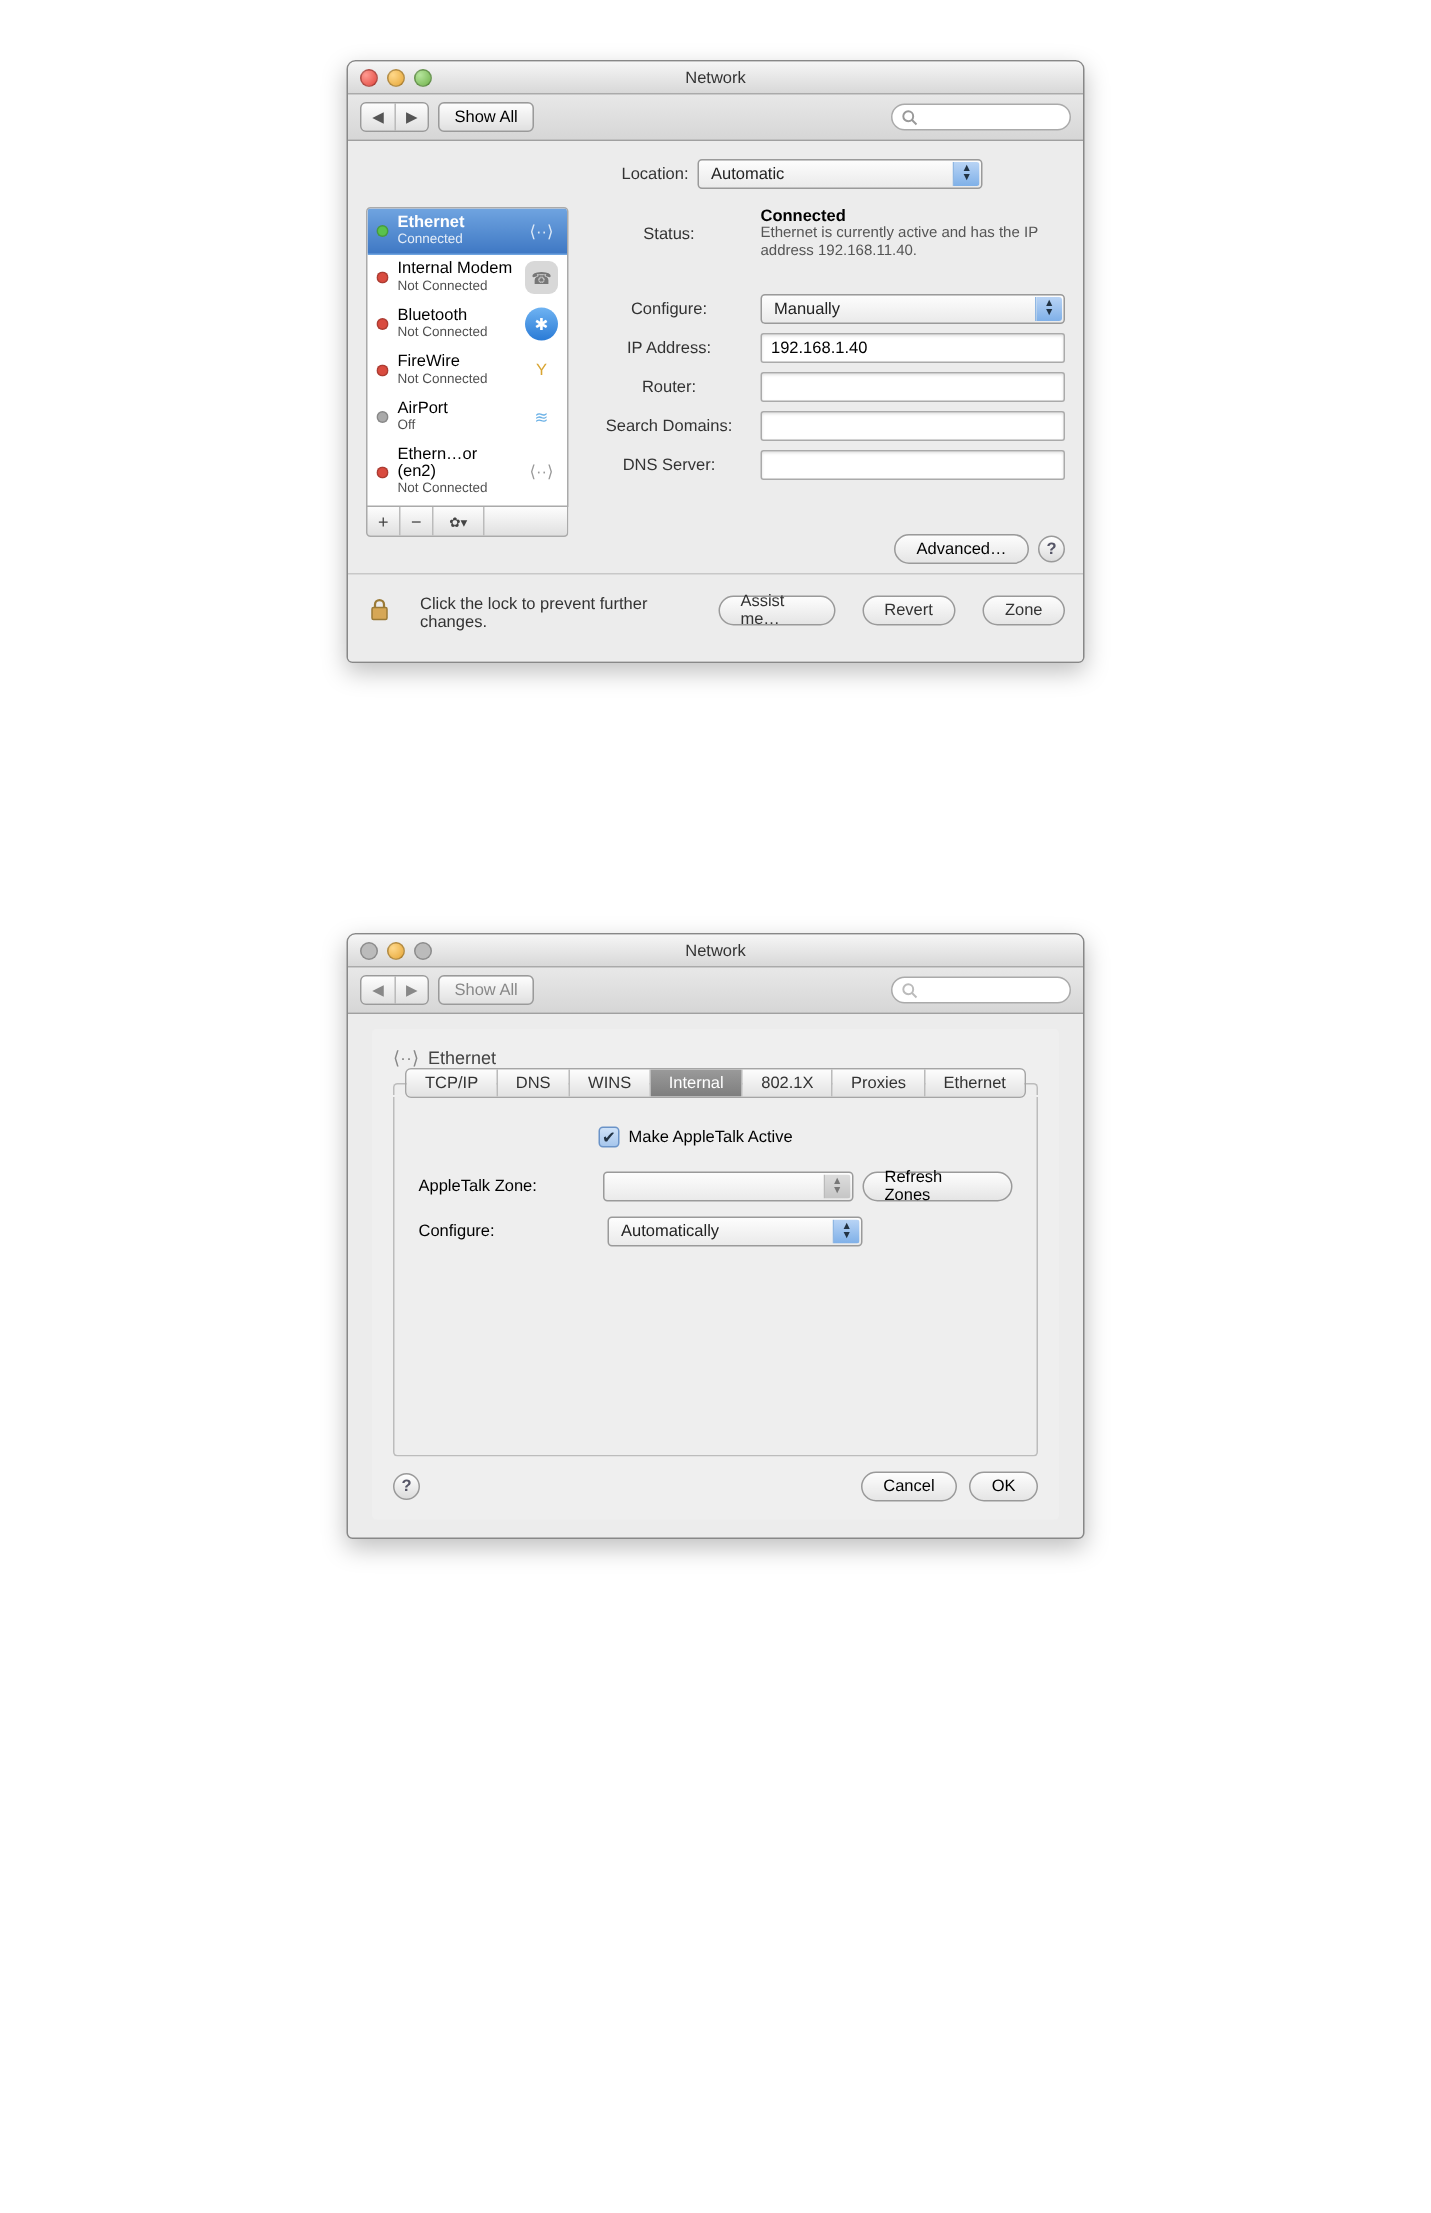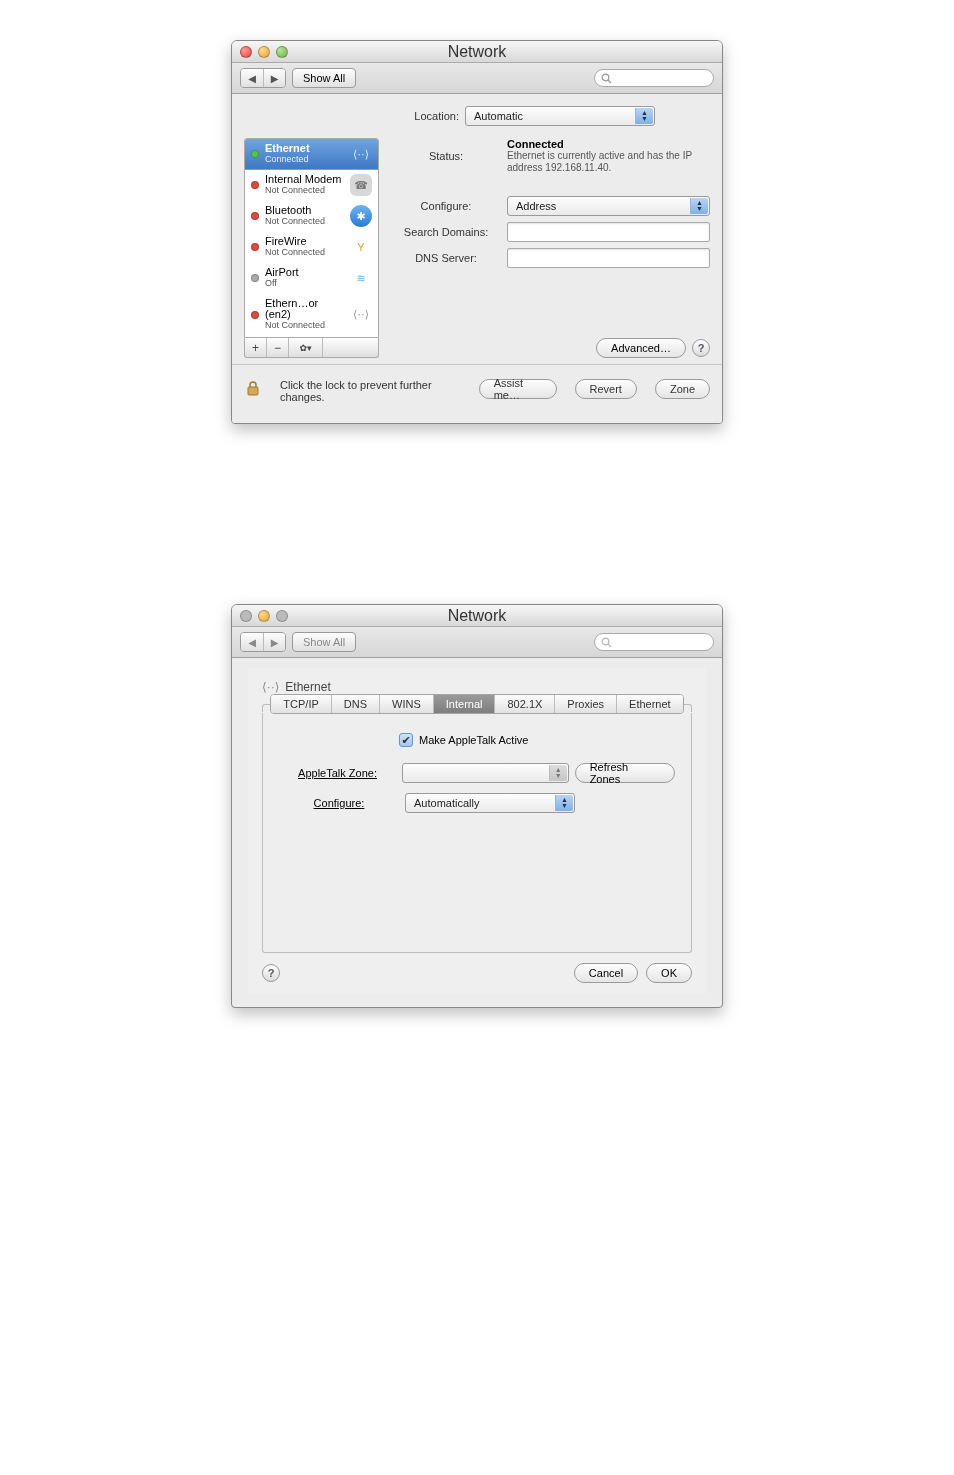--- a/index.html
+++ b/index.html
@@ -6,21 +6,21 @@
     body { background: #fff; padding: 40px 0; }
     .page-container { display: flex; flex-direction: column; align-items: center; gap: 180px; }
     .window { width: 492px; border: 1px solid #888; border-radius: 6px 6px 4px 4px; box-shadow: 0 6px 16px rgba(0,0,0,.25); overflow: hidden; background: #ececec; }
     .titlebar { height: 22px; background: linear-gradient(#f6f6f6,#d8d8d8); border-bottom: 1px solid #aaa; display: flex; align-items: center; position: relative; }
     .traffic-lights { display: flex; gap: 6px; padding-left: 8px; }
     .tl { width: 12px; height: 12px; border-radius: 50%; border: 1px solid rgba(0,0,0,.25); }
     .tl.red { background: radial-gradient(circle at 30% 30%, #ff9b92, #e2463d); }
     .tl.amber { background: radial-gradient(circle at 30% 30%, #ffd88a, #e5a637); }
     .tl.green { background: radial-gradient(circle at 30% 30%, #b6e59d, #70b24b); }
     .tl.dim { background: #bbb; }
-    .title-text { position: absolute; left: 0; right: 0; text-align: center; font-size: 16px; color: #333; }
+    .title-text { position: absolute; left: 0; right: 0; text-align: center; font-size: 11px; color: #333; }
     .toolbar { background: linear-gradient(#e8e8e8,#d6d6d6); border-bottom: 1px solid #a0a0a0; padding: 5px 8px; display: flex; align-items: center; gap: 6px; }
     .nav-group { display: flex; border: 1px solid #9a9a9a; border-radius: 4px; overflow: hidden; }
     .nav-btn { width: 22px; height: 18px; background: linear-gradient(#fdfdfd,#e0e0e0); display: flex; align-items: center; justify-content: center; font-size: 10px; color: #555; border-left: 1px solid #bbb; }
     .nav-btn:first-child { border-left: none; }
     .showall { height: 20px; padding: 0 10px; font-size: 11px; background: linear-gradient(#fdfdfd,#e0e0e0); border: 1px solid #9a9a9a; border-radius: 4px; display: flex; align-items: center; }
     .search-field { margin-left: auto; width: 120px; height: 18px; border: 1px solid #aaa; border-radius: 10px; background: #fff; display: flex; align-items: center; padding: 0 6px; gap: 4px; font-size: 11px; color: #888; }
     .window-body { background: #ececec; padding: 12px 0 12px 0; }
     .location-row { display: flex; align-items: center; justify-content: center; gap: 6px; margin-bottom: 12px; }
     .label-right { font-size: 11px; color: #333; text-align: right; }
     .aqua-select { position: relative; height: 20px; border: 1px solid #9a9a9a; border-radius: 3px; background: linear-gradient(#fdfdfd,#eaeaea); display: flex; align-items: center; padding: 0 24px 0 8px; font-size: 11px; color: #222; }
@@ -66,21 +66,21 @@
     .tabs-row { display: flex; justify-content: center; margin-bottom: 0; }
     .tab-bar { display: inline-flex; border: 1px solid #a5a5a5; border-radius: 4px; overflow: hidden; }
     .tab { padding: 3px 12px; font-size: 11px; background: linear-gradient(#fdfdfd,#e2e2e2); border-left: 1px solid #bbb; color: #333; }
     .tab:first-child { border-left: none; }
     .tab.active { background: linear-gradient(#9a9a9a,#7e7e7e); color: #fff; }
     .tab-content { border: 1px solid #bcbcbc; border-top: none; border-radius: 0 0 3px 3px; background: #eee; min-height: 240px; padding: 20px 16px; margin-top: -1px; }
     .tab-cap { height: 8px; border: 1px solid #bcbcbc; border-bottom: none; border-radius: 3px 3px 0 0; background: #eee; }
     .checkbox-row { display: flex; align-items: center; gap: 6px; font-size: 11px; margin: 0 0 16px 120px; }
     .chk { width: 14px; height: 14px; border: 1px solid #6a93c8; border-radius: 3px; background: linear-gradient(#cfe2f8,#a6c6ec); display: flex; align-items: center; justify-content: center; font-size: 11px; color: #234; }
     .tc-row { display: flex; align-items: center; gap: 6px; margin-bottom: 10px; }
-    .tc-row .lbl { width: 120px; text-align: center; font-size: 11px; text-decoration: underline; }
+    .tc-row .lbl { width: 120px; text-align: left; font-size: 11px; }
     .sheet-footer { display: flex; align-items: center; padding-top: 10px; gap: 8px; }
     .sheet-footer .spacer { margin-left: auto; }
     .toolbar.dim .showall, .toolbar.dim .nav-btn { color:#888; }
     svg { display: block; }
   </style>
 </head>
 <body>
 
 <div class="page-container">
 
@@ -184,23 +184,35 @@
             <div class="fl">Status:</div>
             <div>
               <div class="status-val">Connected</div>
               <div class="status-desc">Ethernet is currently active and has the IP address 192.168.11.40.</div>
             </div>
           </div>
           <div style="height:16px;"></div>
           <div class="form-row">
             <div class="fl">Configure:</div>
             <div class="aqua-select" style="flex:1;">
-              <span>Address</span>
+              <span>Manually</span>
               <div class="stepper">▲<br>▼</div>
             </div>
+          </div>
+          <div class="form-row">
+            <div class="fl">IP Address:</div>
+            <div class="text-input">
+                <span>192.168.1.40</span>
+              </div>
+          </div>
+          <div class="form-row">
+            <div class="fl">Router:</div>
+            <div class="text-input">
+                <span></span>
+              </div>
           </div>
           <div class="form-row">
             <div class="fl">Search Domains:</div>
             <div class="text-input">
                 <span></span>
               </div>
           </div>
           <div class="form-row">
             <div class="fl">DNS Server:</div>
             <div class="text-input">

